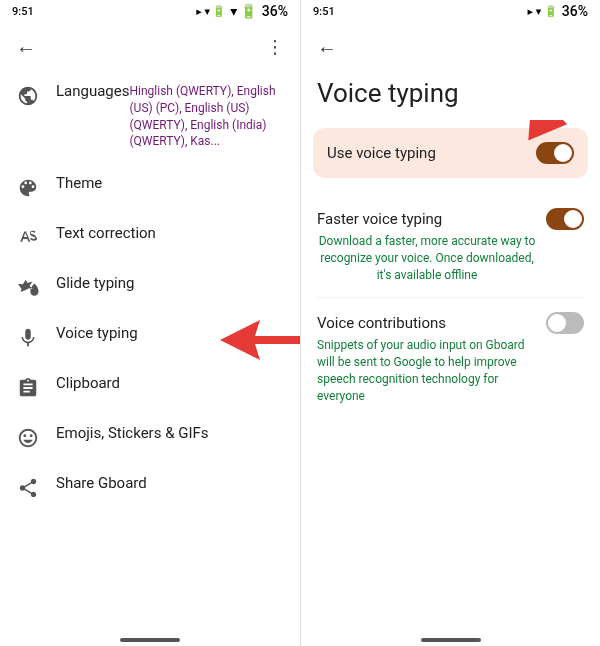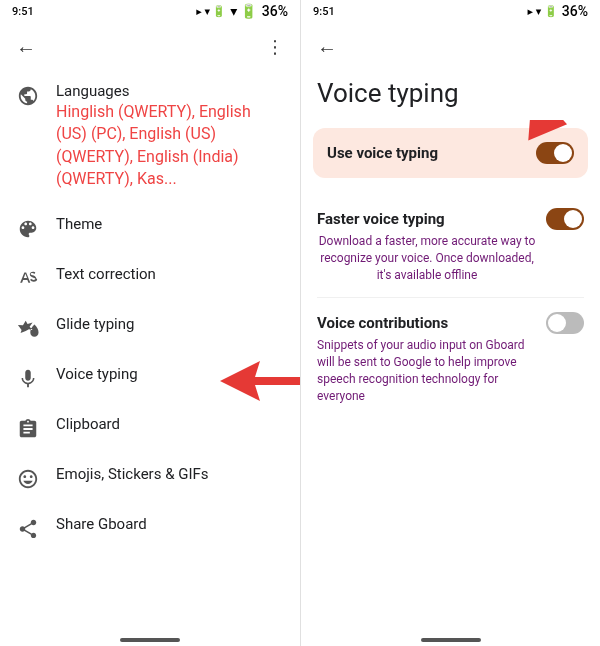--- a/index.html
+++ b/index.html
@@ -92,30 +92,30 @@
       display: flex;
       align-items: center;
       justify-content: center;
       color: #555;
       font-size: 18px;
       flex-shrink: 0;
       margin-top: 2px;
     }
     .settings-item .text-block {
       display: flex;
-      flex-direction: column;
+      flex-direction: row;
     }
     .settings-item .item-title {
       font-size: 15px;
       color: #202124;
       font-weight: 400;
     }
     .settings-item .item-subtitle {
-      font-size: 16px;
-      color: #ef4444;
+      font-size: 12px;
+      color: #701a75;
       margin-top: 1px;
       max-width: 220px;
       line-height: 1.4;
     }
 
     
     .nav-bar {
       display: flex;
       justify-content: center;
       padding: 8px 0 4px 0;
@@ -150,25 +150,25 @@
       padding: 14px 14px;
     }
     .vt-item-row {
       display: flex;
       align-items: center;
       justify-content: space-between;
     }
     .vt-item-title {
       font-size: 15px;
       color: #202124;
-      font-weight: 700;
+      font-weight: 400;
     }
     .vt-item-subtitle {
       font-size: 12px;
-      color: #701a75;
+      color: #15803d;
       margin-top: 3px;
       line-height: 1.4;
       max-width: 220px;
     }
 
     
     .toggle {
       width: 38px;
       height: 22px;
       border-radius: 11px;

